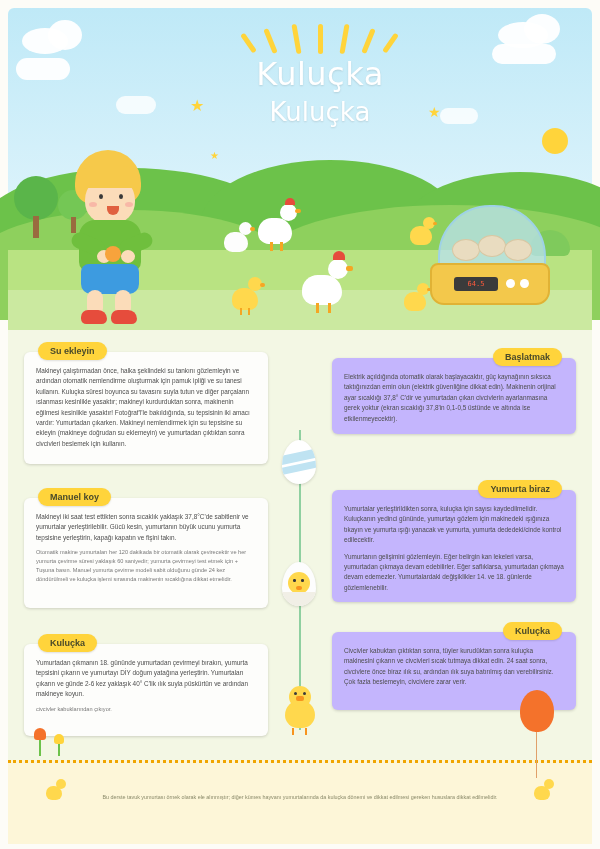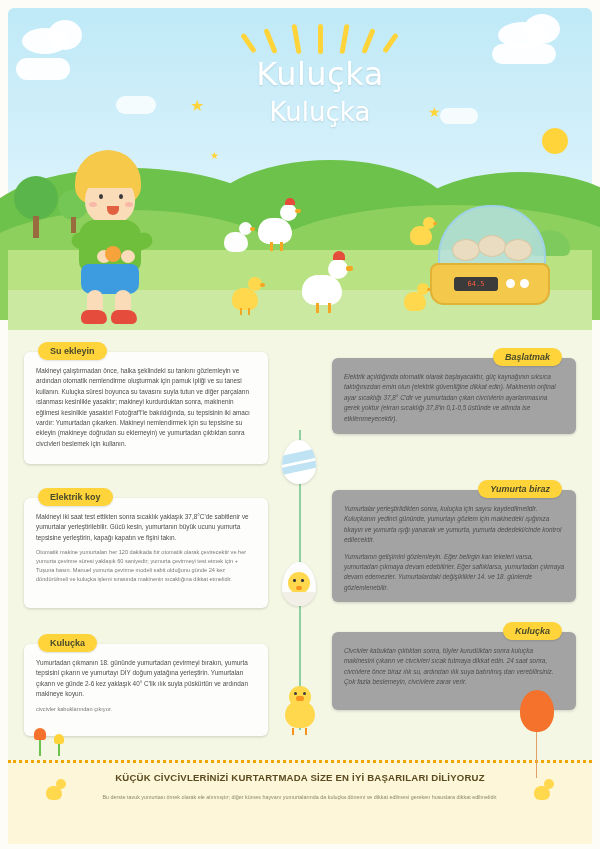--- a/index.html
+++ b/index.html
@@ -68,21 +68,21 @@
   .card{
     position:absolute;
     background:#ffffff;
     border-radius:6px;
     box-shadow:0 1px 3px rgba(0,0,0,.16);
     padding:14px 12px 12px 12px;
     box-sizing:border-box;
     z-index:6;
   }
   .card.left{background:#fdfdfb;}
-  .card.right{background:#a3a3a3;font-style:italic;}
+  .card.right{background:#c4b5fd;}
   .card-tab{
     position:absolute;top:-10px;
     background:#ffd43b;
     color:#4a4a2a;
     font-size:9px;
     font-weight:bold;
     padding:4px 12px;
     border-radius:10px;
     white-space:nowrap;
     box-shadow:0 1px 2px rgba(0,0,0,.12);
@@ -349,21 +349,21 @@
     <div class="card-tab l">Su ekleyin</div>
     <p>Makineyi çalıştırmadan önce, halka şeklindeki su tankını gözlemleyin ve ardından otomatik nemlendirme oluşturmak için pamuk ipliği ve su tanesi kullanın. Kuluçka süresi boyunca su tavasını suyla tutun ve diğer parçaların ıslanması kesinlikle yasaktır; makineyi kurdurduktan sonra, makinenin eğilmesi kesinlikle yasaktır! Fotoğraf'l'le bakıldığında, su tepsisinin iki amacı vardır: Yumurtadan çıkarken. Makineyi nemlendirmek için su tepsisine su ekleyin (makineye doğrudan su eklemeyin) ve yumurtadan çıktıktan sonra civcivleri beslemek için kullanın.</p>
   </div>
 
   <div class="card right" style="left:332px;top:358px;width:244px;height:76px;">
     <div class="card-tab r">Başlatmak</div>
     <p>Elektrik açıldığında otomatik olarak başlayacaktır, güç kaynağının sıksıca taktığınızdan emin olun (elektrik güvenliğine dikkat edin). Makinenin orijinal ayar sıcaklığı 37,8° C'dir ve yumurtadan çıkan civcivlerin ayarlanmasına gerek yoktur (ekran sıcaklığı 37,8'in 0,1-0,5 üstünde ve altında ise etkilenmeyecektir).</p>
   </div>
 
   <div class="card left" style="left:24px;top:498px;width:244px;height:110px;">
-    <div class="card-tab l">Elektrik koy</div>
+    <div class="card-tab l">Manuel koy</div>
     <p>Makineyi iki saat test ettikten sonra sıcaklık yaklaşık 37,8°C'de sabitlenir ve yumurtalar yerleştirilebilir. Gücü kesin, yumurtanın büyük ucunu yumurta tepsisine yerleştirin, kapağı kapatın ve fişini takın.</p>
     <p class="small" style="margin-top:5px;">Otomatik makine yumurtaları her 120 dakikada bir otomatik olarak çevirecektir ve her yumurta çevirme süresi yaklaşık 60 saniyedir; yumurta çevirmeyi test etmek için + Tuşuna basın. Manuel yumurta çevirme modeli sabit olduğunu günde 24 kez döndürülmeli ve kuluçka işlemi sırasında makinenin sıcaklığına dikkat etmelidir.</p>
   </div>
 
   <div class="card right" style="left:332px;top:490px;width:244px;height:112px;">
     <div class="card-tab r">Yumurta biraz</div>
     <p>Yumurtalar yerleştirildikten sonra, kuluçka için sayısı kaydedilmelidir. Kuluçkanın yedinci gününde, yumurtayı gözlem için makinedeki ışığınıza tıkayın ve yumurta ışığı yanacak ve yumurta, yumurta dededeki/cinde kontrol edilecektir.</p>
     <p style="margin-top:6px;">Yumurtanın gelişimini gözlemleyin. Eğer belirgin kan lekeleri varsa, yumurtadan çıkmaya devam edebilirler. Eğer saflıklarsa, yumurtadan çıkmaya devam edemezler. Yumurtalardaki değişiklikler 14. ve 18. günlerde gözlemlenebilir.</p>
   </div>
 
@@ -383,21 +383,20 @@
   <div class="tulip" style="left:34px;top:728px;">
     <div style="width:12px;height:12px;background:#f4722b;border-radius:6px 6px 3px 3px;"></div>
     <div style="width:2px;height:16px;background:#6cc24a;margin-left:5px;"></div>
   </div>
   <div class="tulip" style="left:54px;top:734px;">
     <div style="width:10px;height:10px;background:#ffd43b;border-radius:5px 5px 3px 3px;"></div>
     <div style="width:2px;height:12px;background:#6cc24a;margin-left:4px;"></div>
   </div>
 
   <div class="bottom-band"></div>
-  <div class="bottom-title">KÜÇÜK CİVCİVLERİNİZİ KURTARTMADA SİZE EN İYİ BAŞARILARI DİLİYORUZ</div>
   <div class="bottom-sub">Bu derste tavuk yumurtası örnek olarak ele alınmıştır; diğer kümes hayvanı yumurtalarında da kuluçka dönemi ve dikkat edilmesi gereken hususlara dikkat edilmelidir.</div>
 
   <div class="animal" style="left:46px;top:786px;">
     <div style="width:16px;height:14px;background:#ffd84d;border-radius:8px 9px 7px 7px;"></div>
     <div style="position:absolute;left:10px;top:-7px;width:10px;height:10px;background:#ffd84d;border-radius:50%;"></div>
   </div>
   <div class="animal" style="left:534px;top:786px;">
     <div style="width:16px;height:14px;background:#ffd84d;border-radius:8px 9px 7px 7px;"></div>
     <div style="position:absolute;left:10px;top:-7px;width:10px;height:10px;background:#ffd84d;border-radius:50%;"></div>
   </div>

